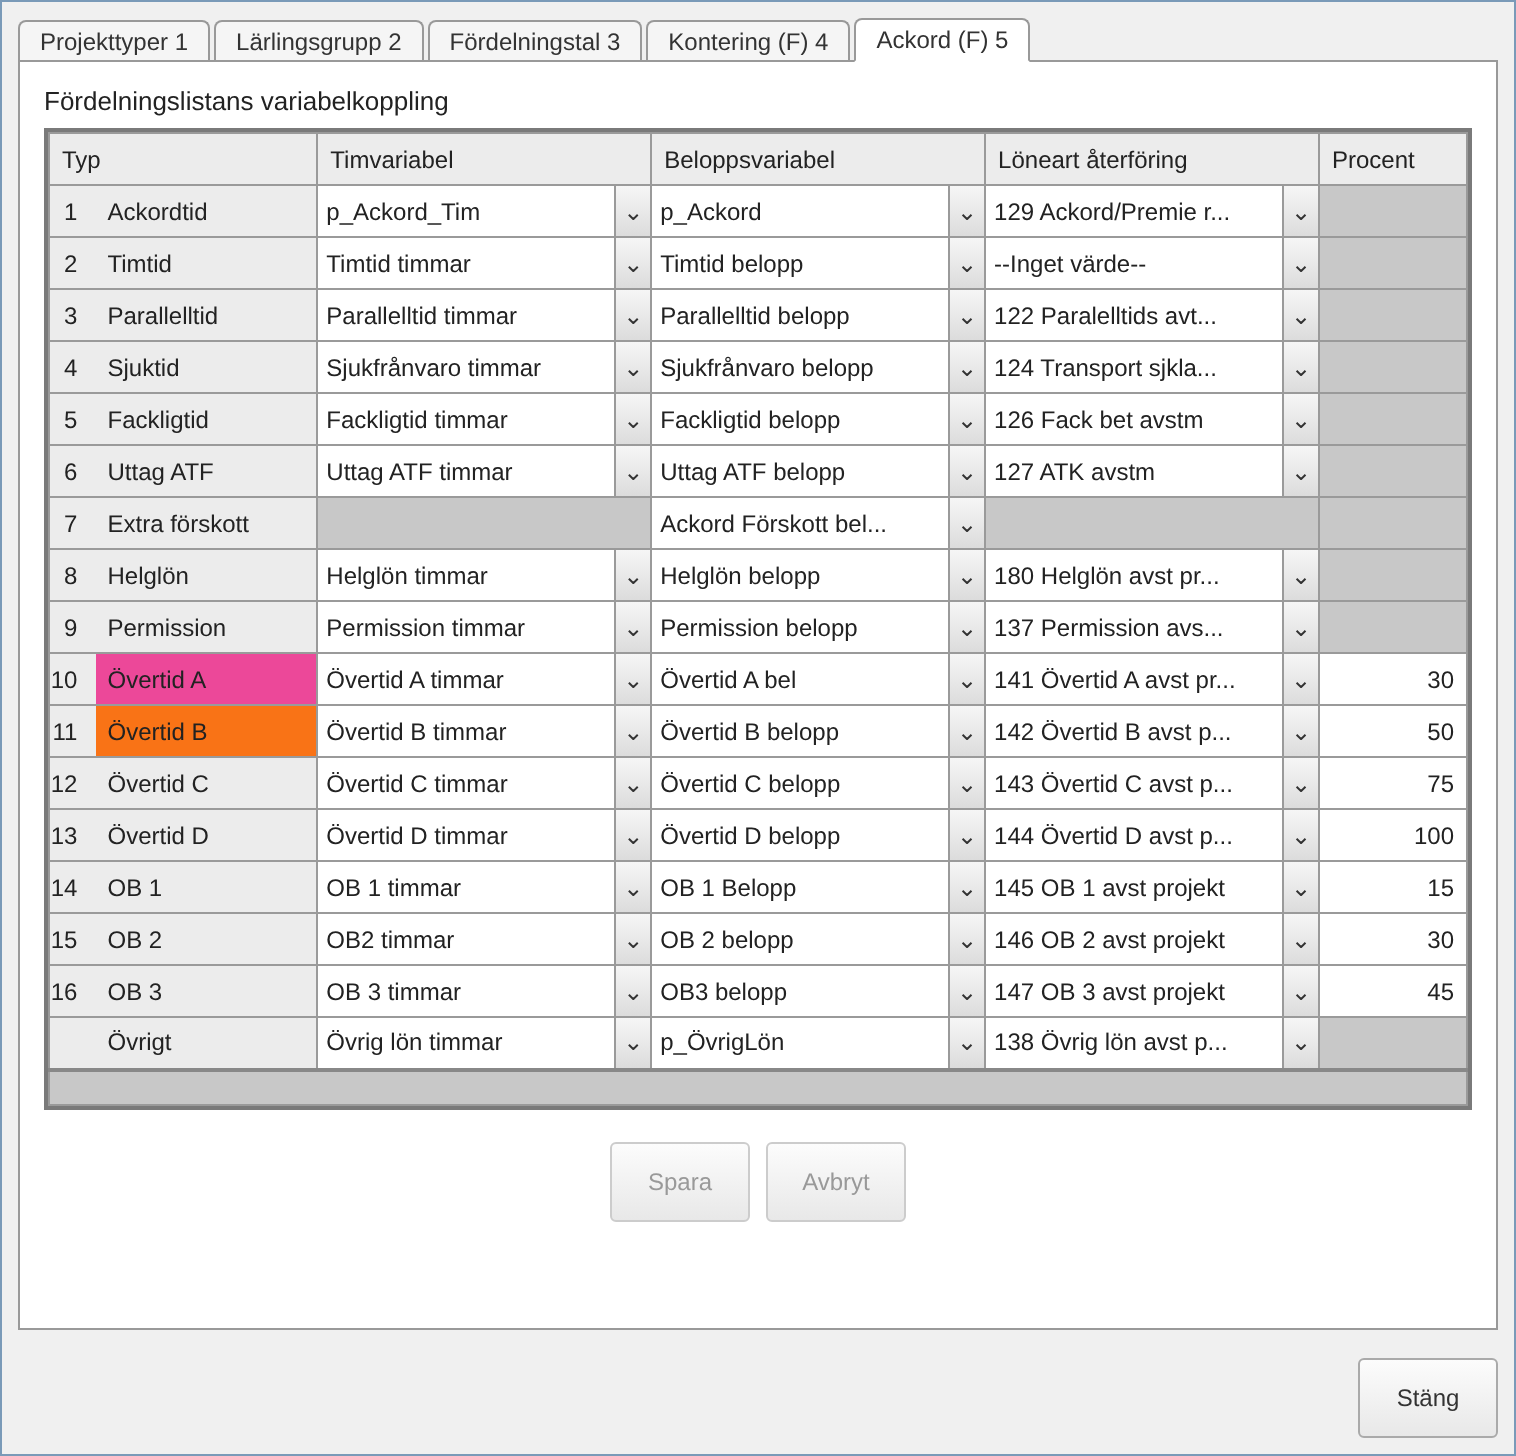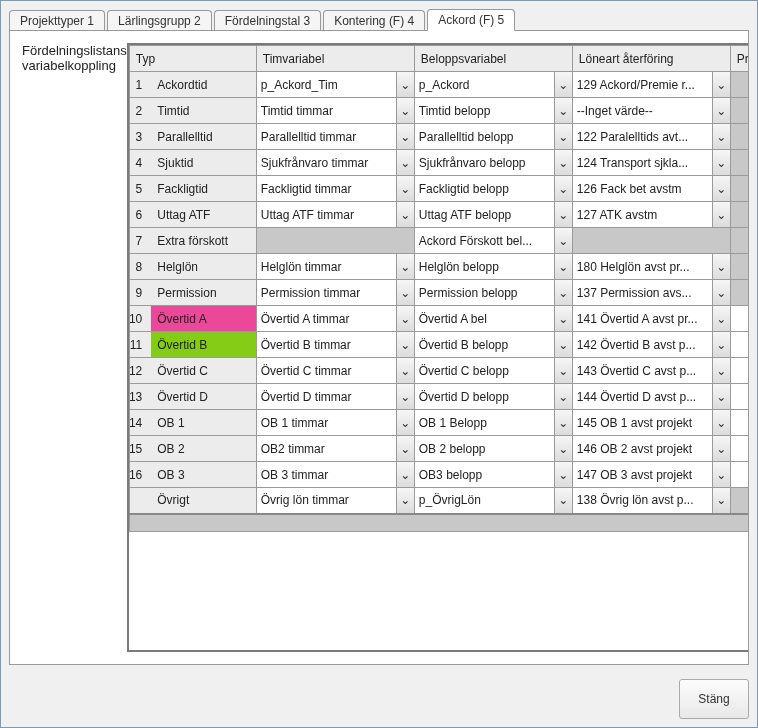--- a/index.html
+++ b/index.html
@@ -102,21 +102,21 @@
     border-bottom: 1px solid #fff;
     position: relative;
     z-index: 2;
   }
   .tabpanel {
     border: 1px solid #999;
     background: #fff;
     flex: 1;
     padding: 12px;
     display: flex;
-    flex-direction: row;
+    flex-direction: column;
     overflow: hidden;
   }
   .section-title {
     font-size: 13px;
     margin-bottom: 6px;
     color: #222;
   }
   .grid {
     border: 2px solid #7a7a7a;
     background: #fff;
@@ -539,21 +539,21 @@
                   </div>
                 </td>
                 <td>
                   <div class="pct-cell">30</div>
                 </td>
               </tr>
               <tr>
                 <td style="text-align: right; padding-right: 3px; border-right: none; background: rgb(236, 236, 236);">
                   <div class="cell-txt" style="justify-content: flex-end;">11</div>
                 </td>
-                <td style="border-left: none; background: #84cc16; margin-left: 16px;">
+                <td style="border-left: none; background: #f97316; margin-left: 16px;">
                   <div class="cell-txt">Övertid B</div>
                 </td>
                 <td>
                   <div class="combo">
                     <div class="combo-text">Övertid B timmar</div>
                     <div class="combo-btn"></div>
                   </div>
                 </td>
                 <td>
                   <div class="combo">

